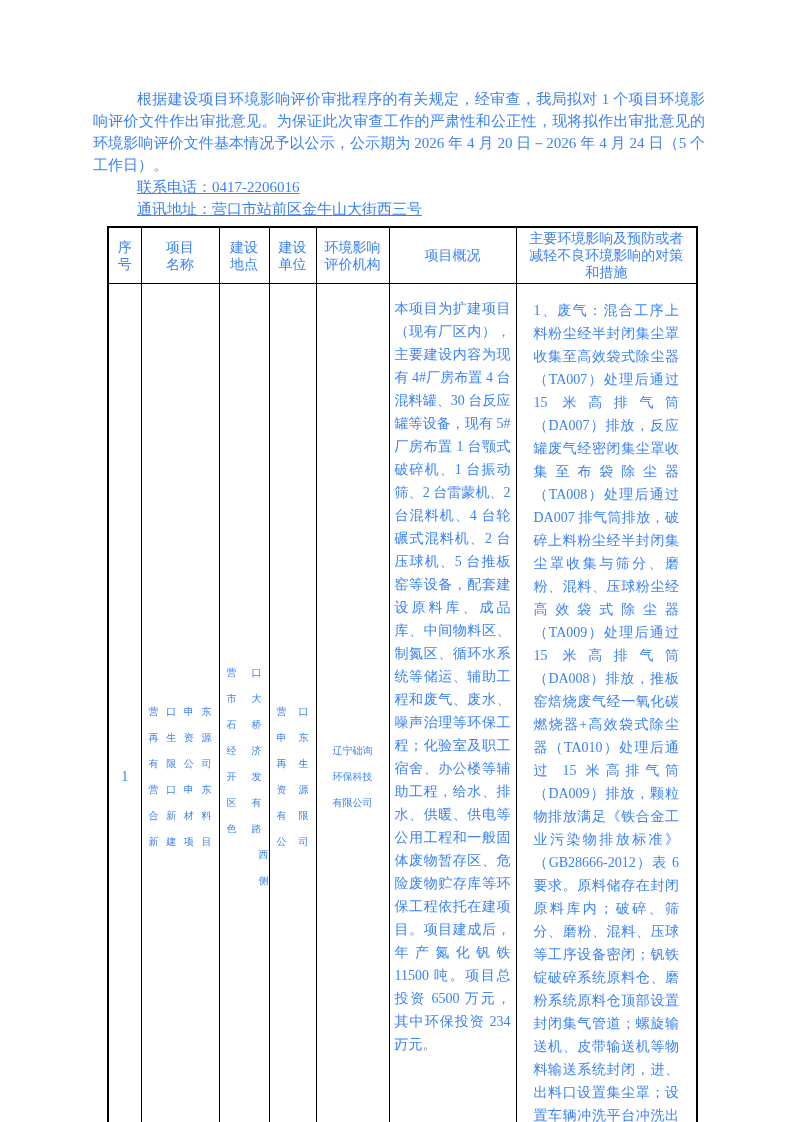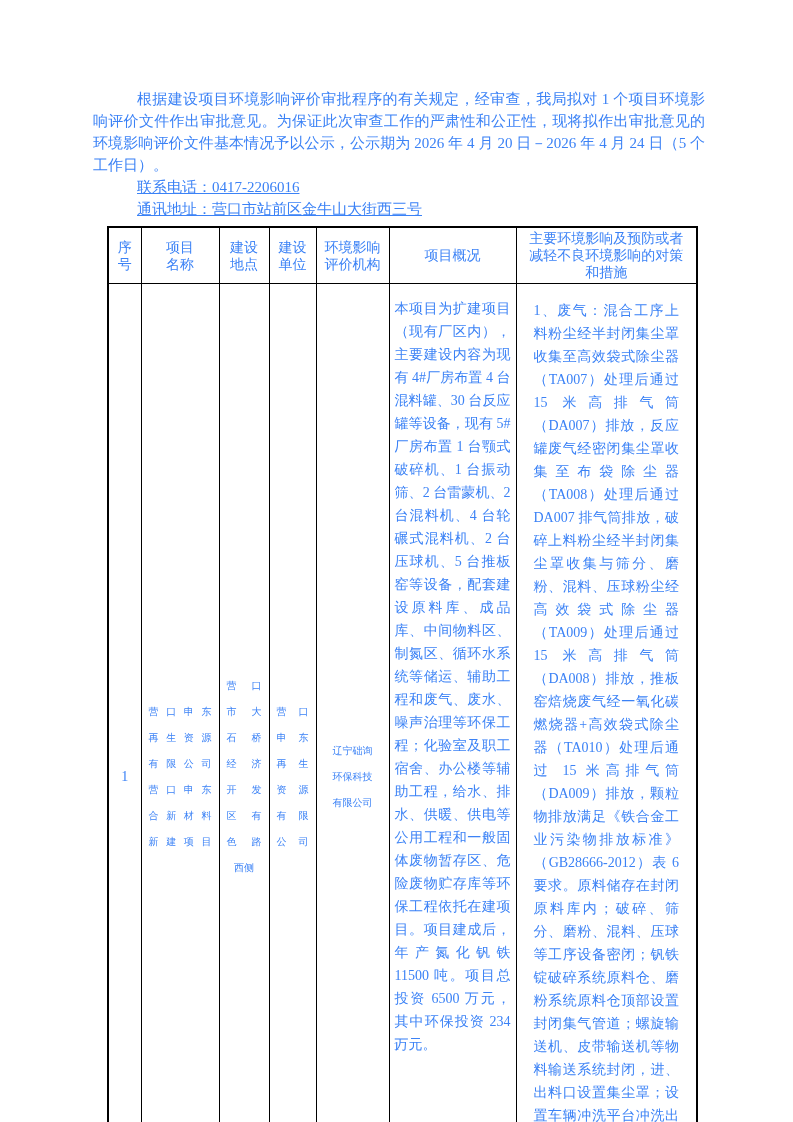--- a/index.html
+++ b/index.html
@@ -58,21 +58,21 @@
   .line {
     font-size: 10px;
     line-height: 26px;
   }
   .jline {
     text-align: justify;
     -moz-text-align-last: justify;
     text-align-last: justify;
     padding: 0 7px;
   }
-  .lline { text-align: center; padding: 0 7px; }
+  .lline { text-align: left; padding: 0 7px; margin-left: 32px; }
   .cline { text-align: center; padding: 0 4px; }
   td.cell-long {
     vertical-align: top;
     font-size: 14px;
     line-height: 23px;
     text-align: justify;
     padding: 3px 5px;
   }
   td.cell-overview { padding-top: 13px; }
   .measure-para { margin: 12px; }

